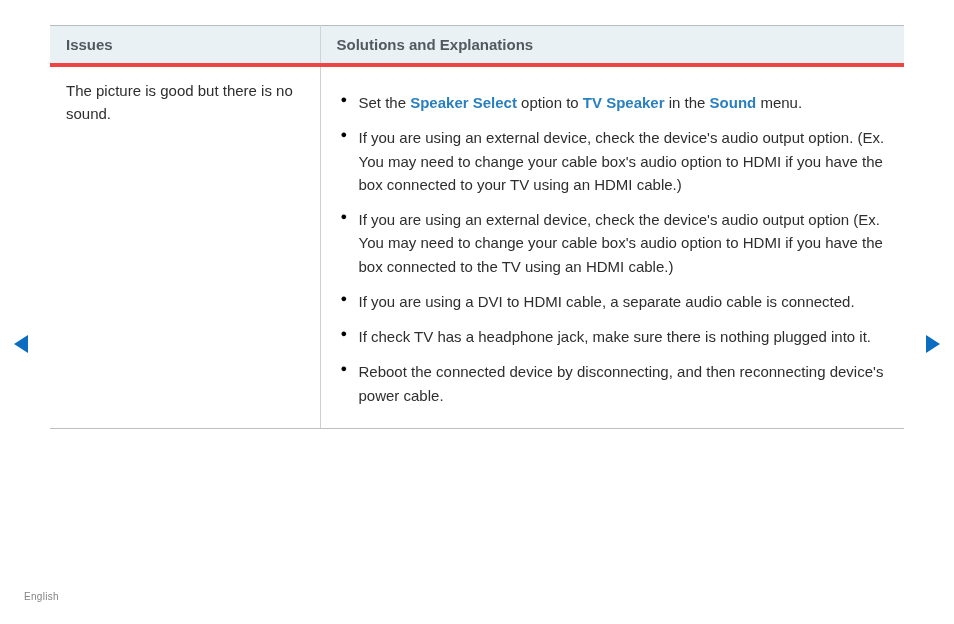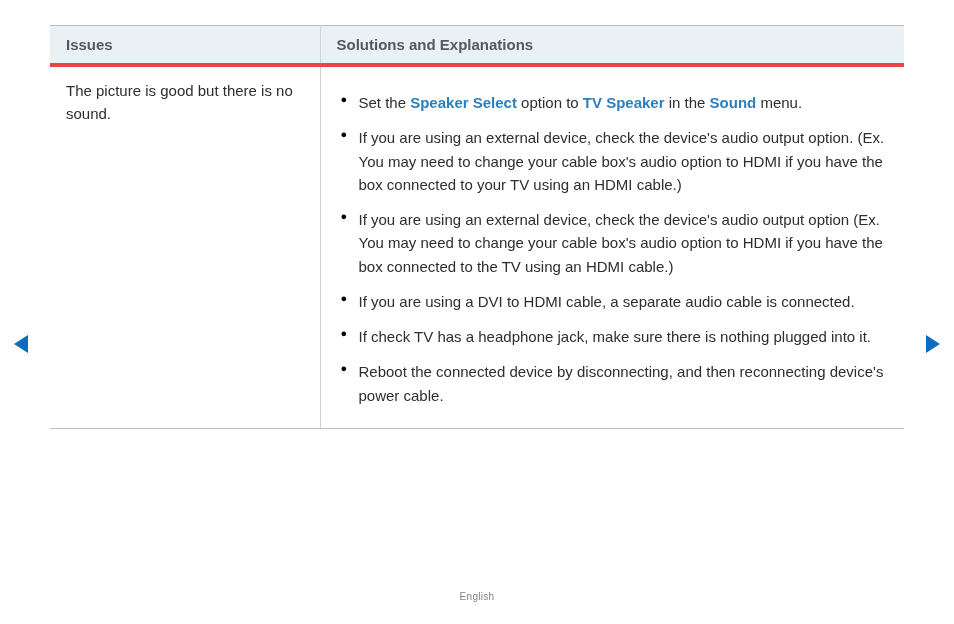--- a/index.html
+++ b/index.html
@@ -77,24 +77,24 @@
       color: #000;
     }
     .kw {
       color: #2a7fbf;
       font-weight: 600;
     }
     .footer-lang {
       position: absolute;
       bottom: 22px;
       width: 100%;
-      text-align: center;
       font-size: 10px;
       color: #838383;
       letter-spacing: 0.3px;
+      padding-left: 24px;
     }
   </style>
 </head>
 <body>
 
 <div class="nav-arrow nav-arrow-left">
   <svg width="18" height="22" viewBox="0 0 18 22">
     <polygon points="16,2 16,20 2,11" fill="#0b6cc0"></polygon>
   </svg>
 </div>

